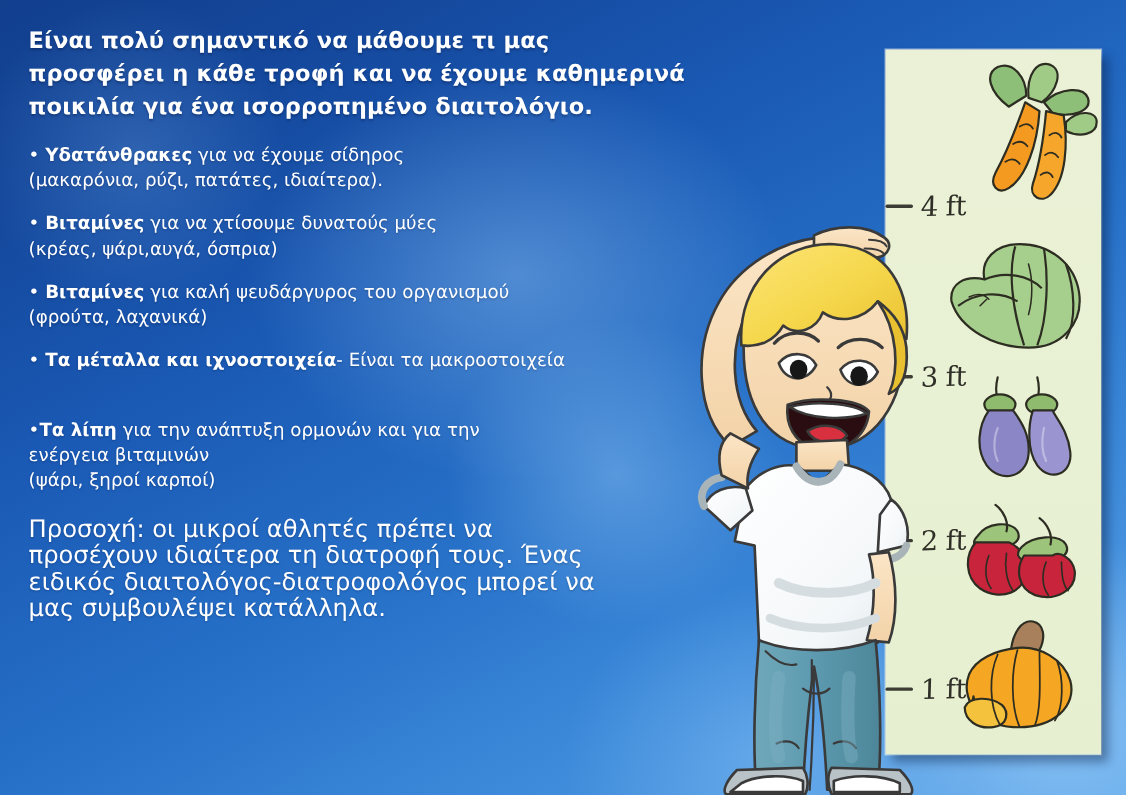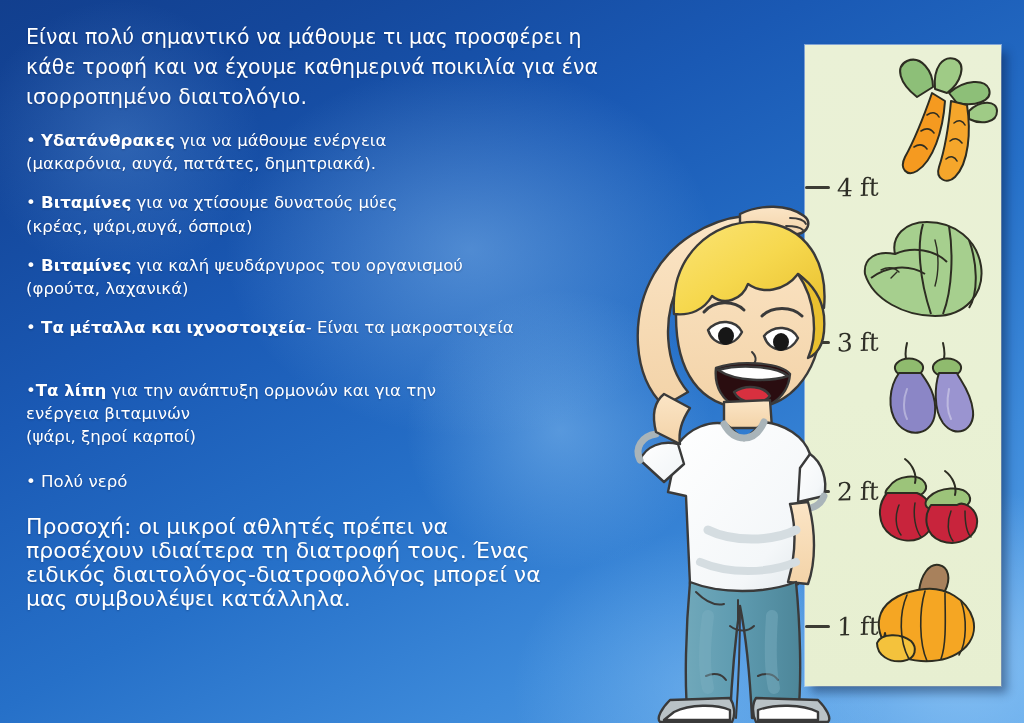--- a/index.html
+++ b/index.html
@@ -19,21 +19,21 @@
       linear-gradient(152deg,#123f8e 0%,#14479b 14%,#1a59b4 34%,#2670c8 56%,#3d8ada 76%,#5aa3e8 100%);
     overflow:hidden;
   }
   
   #textcol{
     position:absolute;left:26px;top:22px;width:640px;
     color:#ffffff;
   }
   .head{
     font-family:"DejaVu Sans",sans-serif;
-    font-weight:normal;font-size:20.5px;line-height:30px;
+    font-weight:bold;font-size:20.5px;line-height:30px;
     letter-spacing:.1px;width:600px;
     text-shadow:0 1px 2px rgba(0,20,60,.35);
   }
   .blist{margin-top:17px;}
   .bullet{
     font-family:"DejaVu Sans",sans-serif;
     font-size:16.6px;line-height:23.2px;
     margin-bottom:16px;
     text-shadow:0 1px 2px rgba(0,20,60,.30);
   }
@@ -67,22 +67,22 @@
 <div id="stage">
 
   <div id="textcol">
 
     <div class="head">Είναι πολύ σημαντικό να μάθουμε τι μας προσφέρει η κάθε τροφή και να έχουμε καθημερινά ποικιλία για ένα ισορροπημένο διαιτολόγιο.</div>
 
     <div class="blist">
 
       <div class="bullet">
         <span>•</span>
-        <b>Υδατάνθρακες</b><span> για να μάθουμε ενέργεια</span><br>
-        <span>(μακαρόνια, αυγά, πατάτες, δημητριακά).</span>
+        <b>Υδατάνθρακες</b><span> για να έχουμε σίδηρος</span><br>
+        <span>(μακαρόνια, ρύζι, πατάτες, ιδιαίτερα).</span>
       </div>
 
       <div class="bullet">
         <span>•</span>
         <b>Βιταμίνες</b><span> για να χτίσουμε δυνατούς μύες</span><br>
         <span>(κρέας, ψάρι,αυγά, όσπρια)</span>
       </div>
 
       <div class="bullet">
         <span>•</span>
@@ -94,23 +94,20 @@
         <span>•</span>
         <b>Τα μέταλλα και ιχνοστοιχεία</b><span>- Είναι τα μακροστοιχεία</span><br>
       </div>
 
       <div class="bullet" style="white-space:pre-line;">
         <span>•</span><b>Τα λίπη</b><span> για την ανάπτυξη ορμονών και για την</span>
 <span>ενέργεια βιταμινών
 (ψάρι, ξηροί καρποί)</span>
       </div>
 
-      <div class="bullet" style="margin-top:22px;">
-        <span>•</span><span> Πολύ νερό</span>
-      </div>
 
     </div>
 
     <div class="para">Προσοχή: οι μικροί αθλητές πρέπει να προσέχουν ιδιαίτερα τη διατροφή τους. Ένας ειδικός διαιτολόγος-διατροφολόγος μπορεί να μας συμβουλέψει κατάλληλα.</div>
   </div>
 
   <div id="chart">
 
     <div class="veg" style="left:72px;top:8px;width:122px;height:138px;">
       <svg width="122" height="138" viewBox="0 0 122 138">

